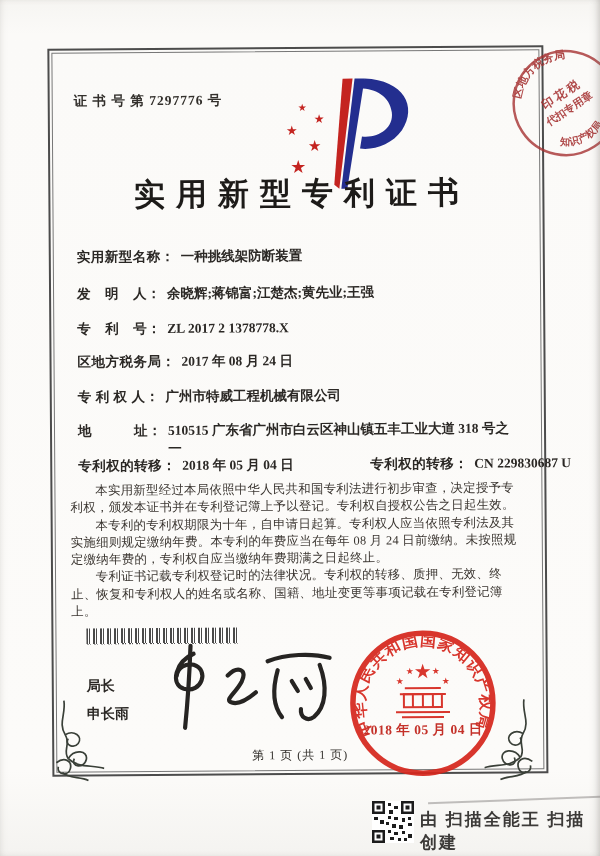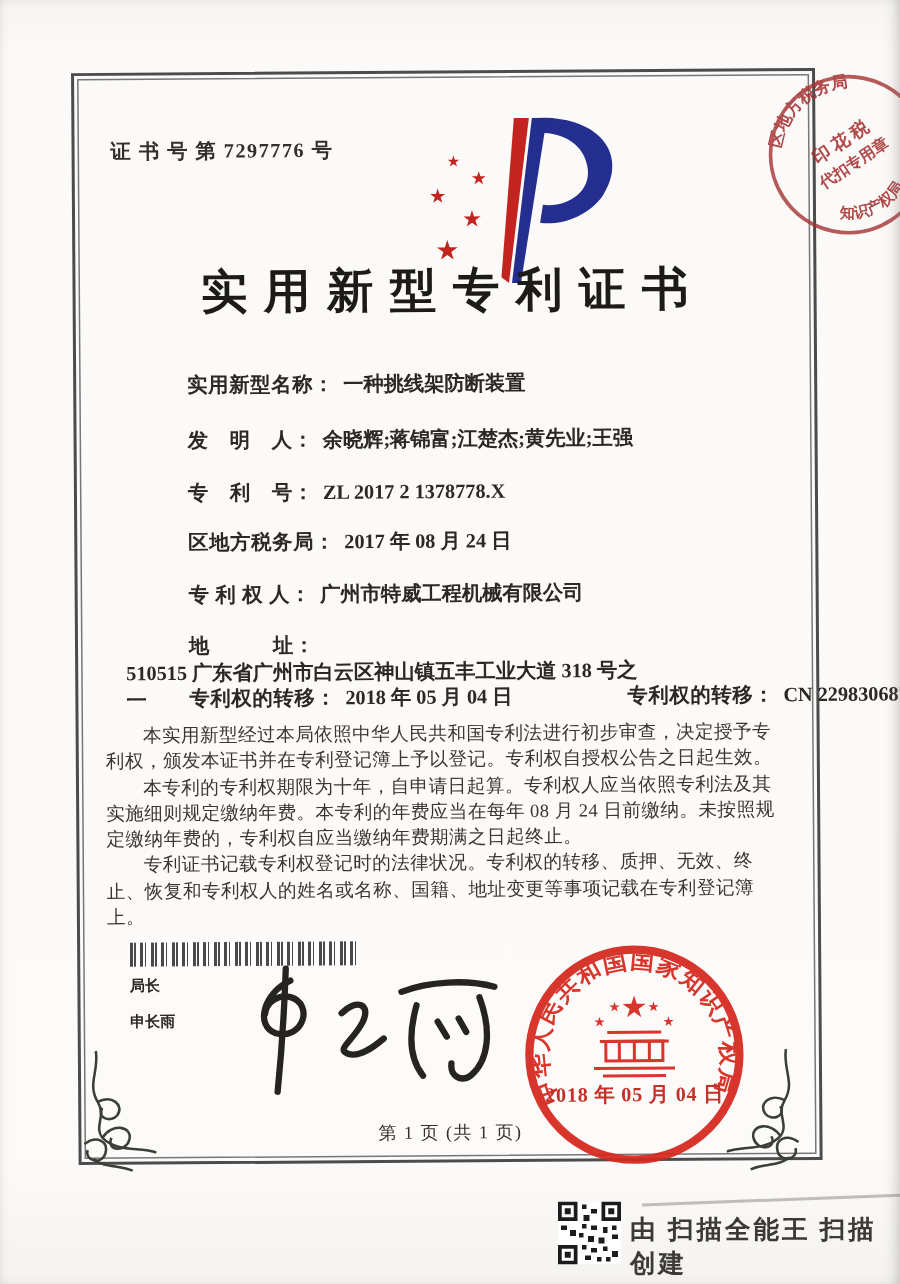--- a/index.html
+++ b/index.html
@@ -36,42 +36,42 @@
 
   .logo { position:absolute; left:198px; top:26px; width:200px; height:122px; }
 
   .title {
     position:absolute; left:0; top:126px; width:100%;
     text-align:center; font-size:31px; font-weight:bold;
     letter-spacing:11px; text-indent:11px; color:#1d1b19;
   }
 
   .frow { position:absolute; left:28px; font-size:13.5px; font-weight:600; color:#2b2825; white-space:nowrap; }
-  .flabel { letter-spacing:.5px;margin-left:48px; }
+  .flabel { letter-spacing:.5px; }
   .fvalue { margin-left:6px; }
   .pre { white-space:pre-line; display:inline-block; vertical-align:top; }
   .frow.addr { white-space:normal; }
   .grant-no { position:absolute; left:292px; top:0; }
 
   .paras {
     position:absolute; left:20px; top:434px; width:456px;
     font-size:12.4px; line-height:17.3px; letter-spacing:.3px; color:#3a3530;
     font-weight:500;
   }
   .paras p { text-indent:2em; }
 
   .barcode {
     position:absolute; left:35px; top:580px; width:152px; height:16px;
     background:repeating-linear-gradient(90deg,
       #2a2a2a 0 2px, #fff 2px 3px, #2a2a2a 3px 4px, #fff 4px 7px,
       #2a2a2a 7px 9px, #fff 9px 10px, #2a2a2a 10px 11px, #fff 11px 14px);
     opacity:.85;
   }
 
-  .director { position:absolute; left:35px; top:602px; font-size:10px; font-weight:bold; color:#2b2825; }
+  .director { position:absolute; left:35px; top:629px; font-size:14px; font-weight:bold; color:#2b2825; }
   .director div { margin-bottom:10px; }
 
   .signature { position:absolute; left:108px; top:592px; }
 
   .seal { position:absolute; left:290px; top:576px; opacity:.93; }
 
   .page-info {
     position:absolute; left:0; top:700px; width:100%; text-align:center;
     font-size:12px; letter-spacing:1px; color:#33302c;
   }
@@ -83,21 +83,21 @@
   .corner-stamp { position:absolute; left:452px; top:-8px; width:132px; height:132px;
     transform:rotate(-33deg); opacity:.88; }
 
   .scan-line {
     position:absolute; left:428px; top:799px; width:175px; height:2px;
     background:#8f8d8a; opacity:.55; transform:rotate(-2.2deg);
   }
   .qr { position:absolute; left:372px; top:801px; }
   .scan-text {
     position:absolute; left:420px; top:808px;
-    font-family:Liberation Serif, serif;
+    font-family:Liberation Sans, sans-serif;
     font-size:17px; font-weight:bold; letter-spacing:2px; color:#3c3a38;
   }
 </style>
 </head>
 <body>
 
 <div class="paper">
 
   <div class="frame"></div>
 

